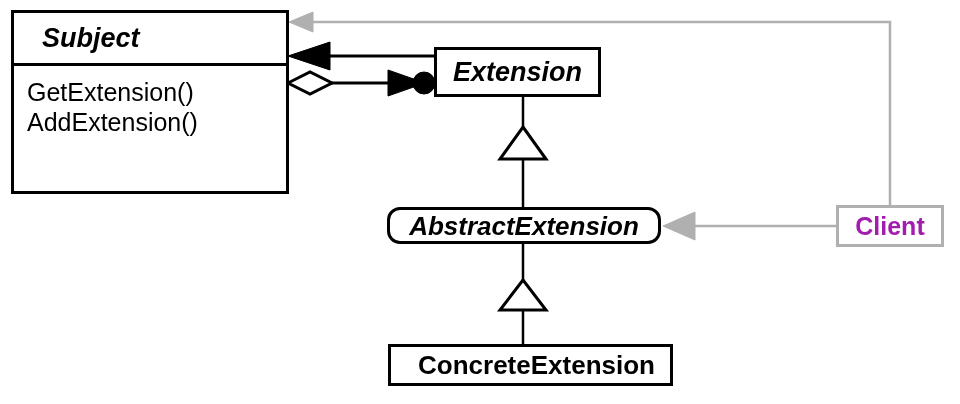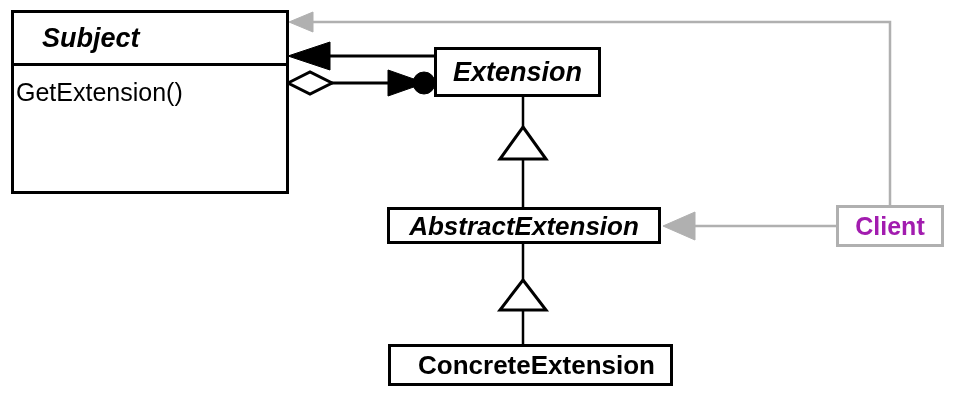--- a/index.html
+++ b/index.html
@@ -60,21 +60,21 @@
     height: 53px;
     border-bottom: 3px solid #000000;
     box-sizing: border-box;
     display: flex;
     align-items: center;
     padding-left: 28px;
   }
   #subject-ops-compartment {
     flex: 1;
     box-sizing: border-box;
-    padding: 11px 0 0 2px;
+    padding: 11px 0 0 13px;
   }
   .op-line {
     font-size: 25px;
     color: #000000;
     line-height: 1.21;
     white-space: nowrap;
   }
   
   .cls-box.single {
     display: flex;
@@ -85,20 +85,21 @@
     left: 434px;
     top: 47px;
     width: 167px;
     height: 50px;
   }
   #abstractextension-box {
     left: 387px;
     top: 207px;
     width: 274px;
     height: 37px;
+    border-radius: 13px;
   }
   #concreteextension-box {
     left: 388px;
     top: 344px;
     width: 285px;
     height: 42px;
     padding-left: 12px;
   }
   #client-box {
     left: 836px;
@@ -158,20 +159,21 @@
     </g>
 
   </svg>
 
   <div class="cls-box" id="subject-box">
     <div id="subject-name-compartment">
       <span class="cls-title">Subject</span>
     </div>
     <div id="subject-ops-compartment">
       <div class="op-line">GetExtension()</div>
+      <div class="op-line">AddExtension()</div>
     </div>
   </div>
 
   <div class="cls-box single" id="extension-box">
     <span class="cls-title">Extension</span>
   </div>
 
   <div class="cls-box single" id="abstractextension-box">
     <span class="cls-title">AbstractExtension</span>
   </div>

